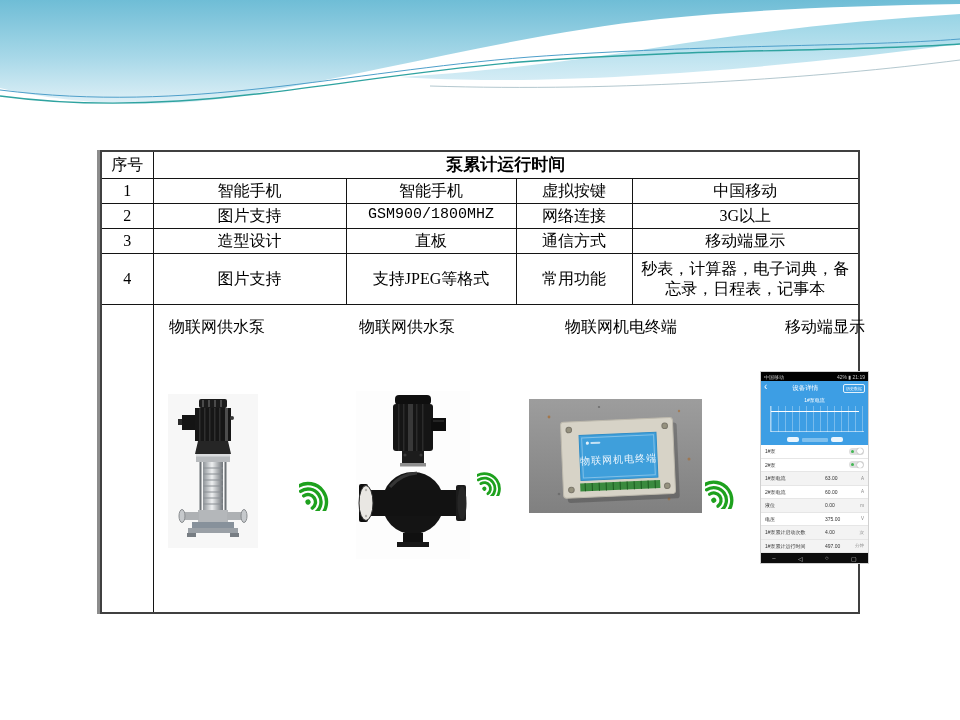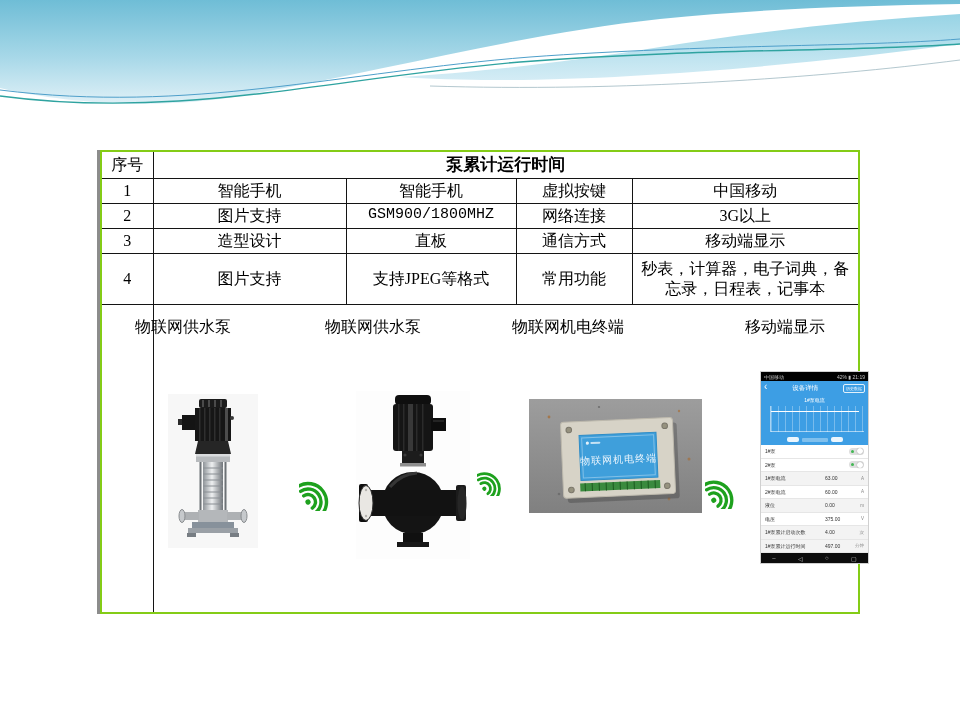--- a/index.html
+++ b/index.html
@@ -2,28 +2,28 @@
 <html><head>
 <meta charset="utf-8">
 <style>
   html,body{margin:0;padding:0;background:#ffffff;}
   #slide{position:relative;width:960px;height:720px;background:#ffffff;overflow:hidden;
          font-family:"Liberation Serif","DejaVu Serif",serif;color:#000;}
   
   #banner{position:absolute;left:0;top:0;width:960px;height:140px;}
   
   #spec-table{position:absolute;left:100px;top:150px;width:758px;border-collapse:collapse;
-              table-layout:fixed;border:2px solid #84cc16;box-shadow:-3px 0 0 0 #8c8c8c;}
+              table-layout:fixed;border:2px solid #404040;box-shadow:-3px 0 0 0 #8c8c8c;}
   #spec-table td{border:1px solid #141414;text-align:center;vertical-align:middle;
                  font-size:16px;line-height:1.25;padding:0 4px;overflow:hidden;}
   #spec-table td.title{font-weight:bold;font-size:17px;}
   #spec-table td.mono{font-family:"Liberation Mono","DejaVu Sans Mono",monospace;font-size:15px;text-align:center;}
   
   #diagram{position:absolute;left:0;top:0;width:960px;height:720px;}
-  .dlabel{position:absolute;top:317px;font-size:16px;text-align:left;white-space:nowrap;}
+  .dlabel{position:absolute;top:317px;font-size:16px;text-align:right;white-space:nowrap;}
   .caption{position:absolute;left:230px;top:561px;width:610px;text-align:center;font-size:21px;letter-spacing:1px;}
   .imgbox{position:absolute;}
   .imgbox svg{display:block;}
   
   .phone{position:absolute;left:761px;top:372px;width:107px;height:191px;display:flex;flex-direction:column;
          background:#fff;font-family:"Liberation Sans","DejaVu Sans",sans-serif;box-shadow:0 0 0 1px #d0d0d0;}
   .ph-status{height:9px;background:#000;color:#c2c2c2;font-size:5px;display:flex;justify-content:space-between;align-items:center;padding:0 3px;flex:none;}
   .ph-header{height:14px;background:#3d9ee4;display:flex;align-items:center;color:#fff;padding:0 3px;flex:none;}
   .ph-back{font-size:10px;line-height:1;margin-top:-2px;}
   .ph-title{flex:1;text-align:center;font-size:6.5px;}

